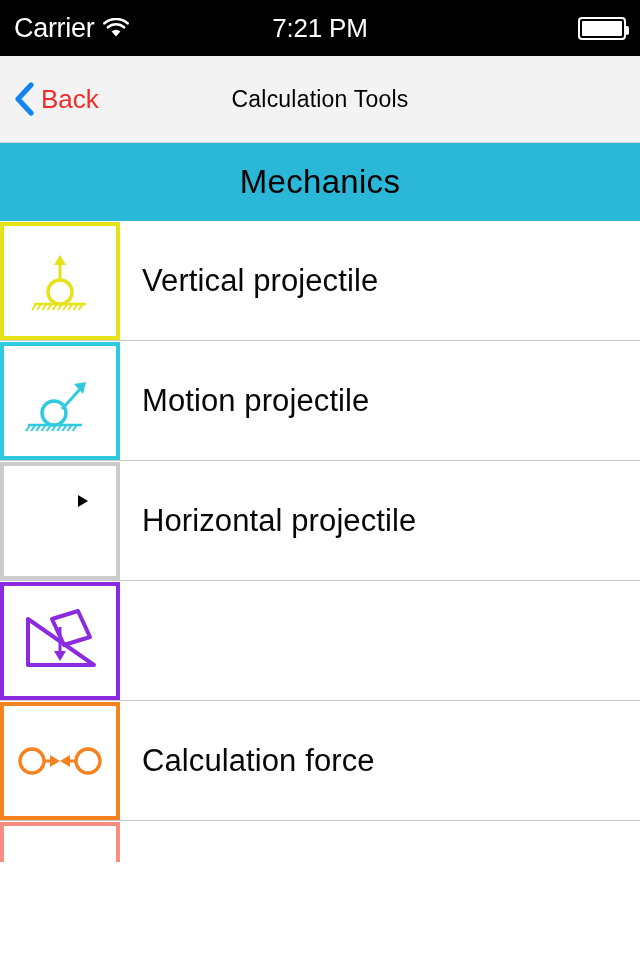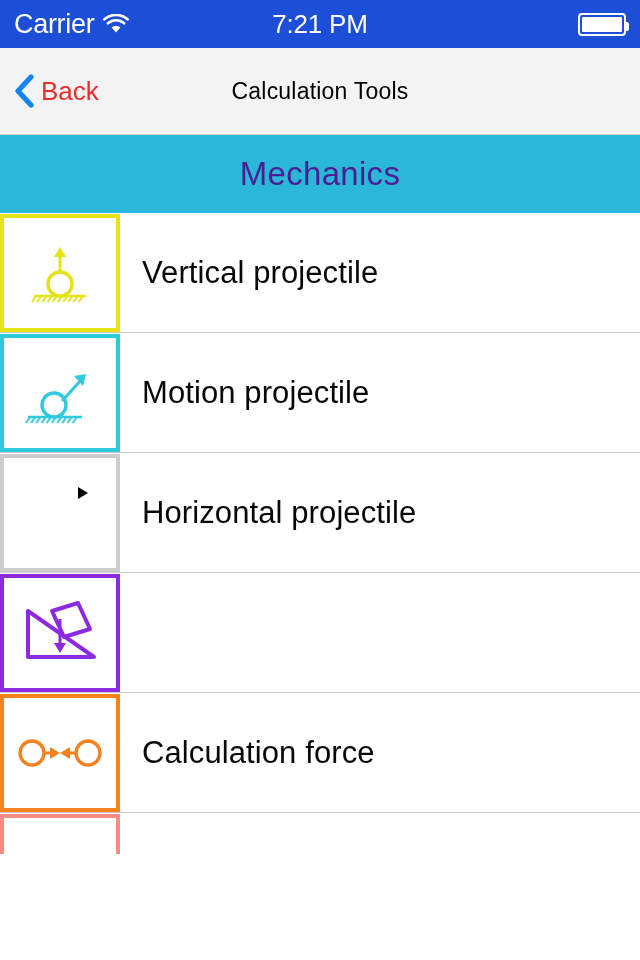--- a/index.html
+++ b/index.html
@@ -6,21 +6,21 @@
   html, body {
     width:640px; height:960px;
     font-family:"Liberation Sans", sans-serif;
     background:#ffffff;
     overflow:hidden;
   }
   #app { width:640px; height:960px; position:relative; overflow:hidden; }
 
   
   .statusbar{
-    height:48px; background:#1d4ed8; color:#ffffff;
+    height:56px; background:#000000; color:#ffffff;
     display:flex; align-items:center; position:relative;
     padding:0 14px;
   }
   .sb-left{ display:flex; align-items:center; gap:9px; }
   .sb-carrier{ font-size:27px; letter-spacing:-0.3px; line-height:1; }
   .wifi-icon{ width:26px; height:20px; display:block; }
   .sb-time{
     position:absolute; left:0; right:0; text-align:center;
     font-size:26px; font-weight:normal; letter-spacing:-0.2px;
     pointer-events:none;
@@ -51,21 +51,21 @@
   .nav-title{
     position:absolute; left:0; right:0; text-align:center;
     color:#000000; font-size:23px; line-height:1;
     letter-spacing:0.2px; pointer-events:none;
   }
 
   
   .section-header{
     height:78px; background:#2bb8d8;
     display:flex; align-items:center; justify-content:center;
-    color:#4c1d95; font-size:33px; letter-spacing:0.3px;
+    color:#000000; font-size:33px; letter-spacing:0.3px;
   }
 
   
   .list{ width:640px; }
   .row{
     height:120px; display:flex; align-items:stretch;
     background:#ffffff; position:relative; cursor:pointer;
   }
   .row + .row{ box-shadow:0 -1px 0 #c8c8c8; }
   .row-sep{

